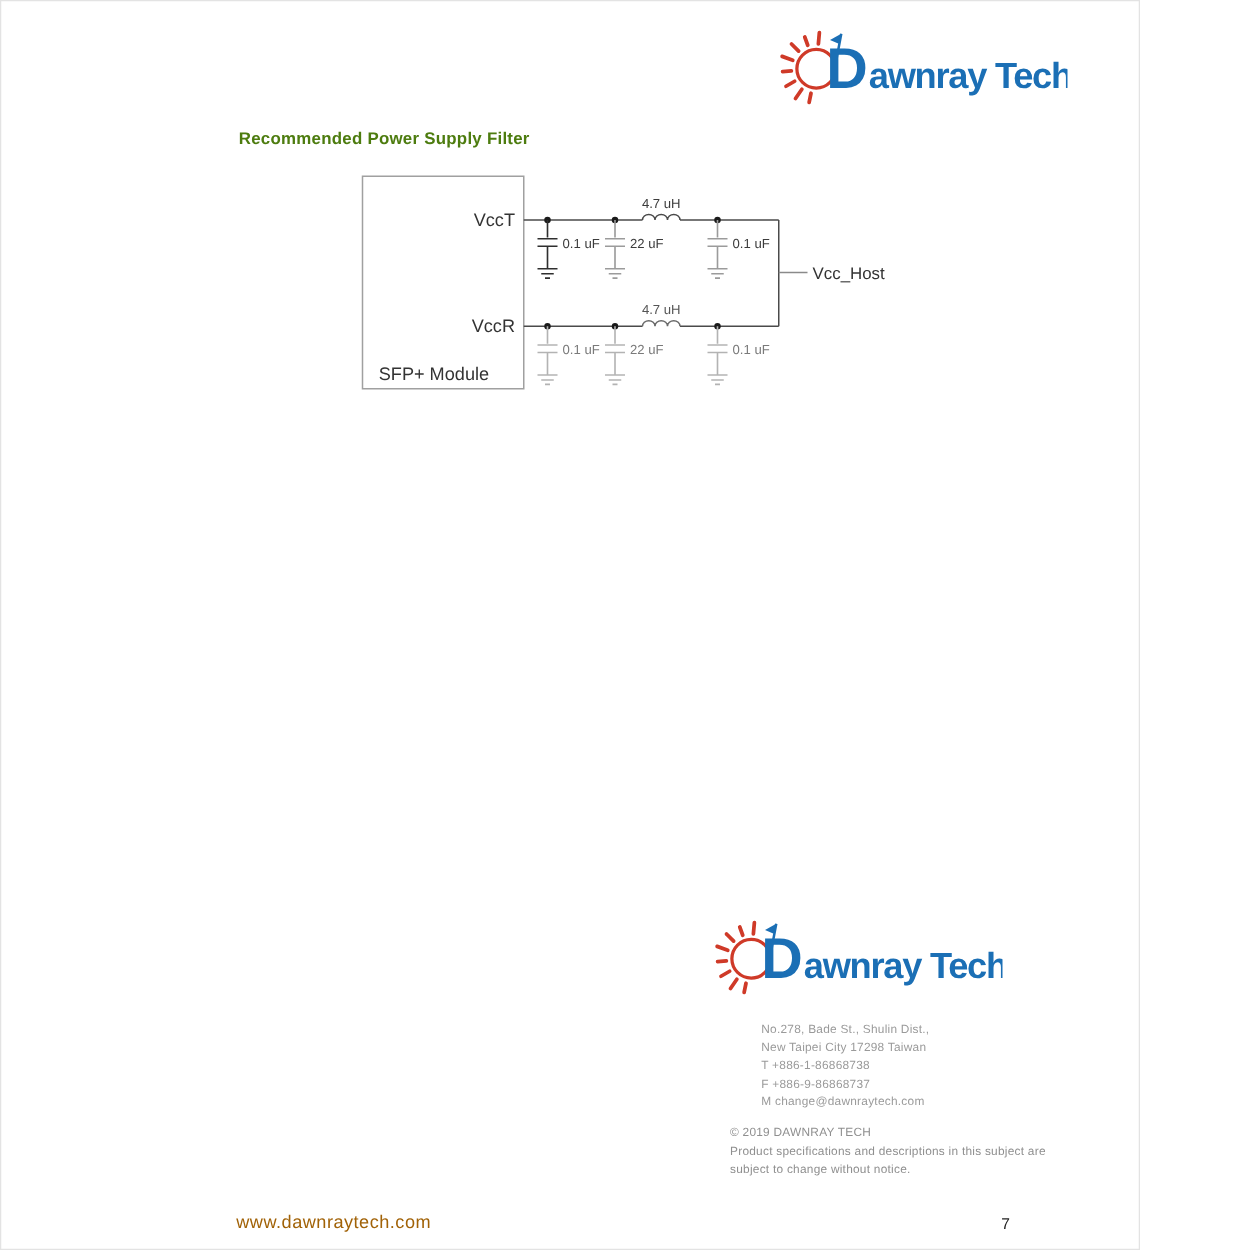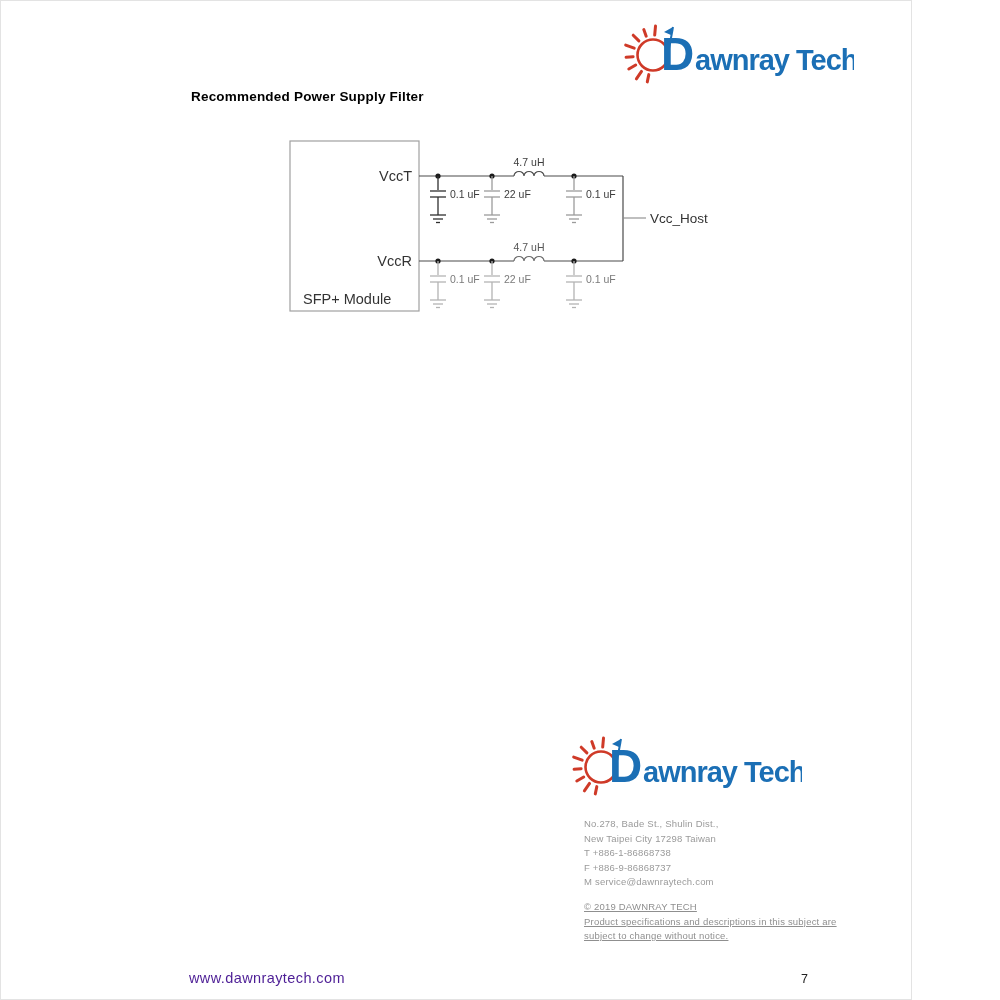--- a/index.html
+++ b/index.html
@@ -9,55 +9,54 @@
     position: relative;
     width: 912px;
     height: 1000px;
     background: #ffffff;
     border: 1px solid #e3e3e3;
     overflow: hidden;
   }
   .doc-title {
     position: absolute;
     left: 190px;
-    top: 88px;
+    top: 102px;
     font-size: 13.5px;
     font-weight: bold;
-    color: #000000;
+    color: #4d7c0f;
     letter-spacing: 0.2px;
   }
   .logo { position: absolute; }
   .logo-top { left: 608px; top: 12px; }
   .logo-bottom { left: 556px; top: 724px; }
   .circuit { position: absolute; left: 280px; top: 135px; }
   .contact-block {
     position: absolute;
-    left: 583px;
+    left: 608px;
     top: 816px;
     font-size: 9.5px;
     color: #9a9a9a;
     line-height: 14.6px;
     letter-spacing: 0.2px;
   }
   .legal-block {
     position: absolute;
     left: 583px;
     top: 899px;
     font-size: 9.5px;
     color: #8f8f8f;
     line-height: 14.6px;
     letter-spacing: 0.2px;
-    text-decoration: underline;
   }
   .footer-site {
     position: absolute;
     left: 188px;
     top: 969px;
     font-size: 14.5px;
-    color: #4c1d95;
+    color: #a16207;
     letter-spacing: 0.4px;
     text-decoration: none;
     cursor: pointer;
   }
   .footer-page {
     position: absolute;
     left: 800px;
     top: 971px;
     font-size: 12.5px;
     color: #222222;
@@ -216,21 +215,21 @@
         <tspan x="86" font-size="29" letter-spacing="-1">awnray Tech</tspan>
       </text>
     </svg>
   </div>
 
   <div class="contact-block">
     <div>No.278, Bade St., Shulin Dist.,</div>
     <div>New Taipei City 17298 Taiwan</div>
     <div>T +886-1-86868738</div>
     <div>F +886-9-86868737</div>
-    <div>M service@dawnraytech.com</div>
+    <div>M change@dawnraytech.com</div>
   </div>
 
   <div class="legal-block">
     <div>© 2019 DAWNRAY TECH</div>
     <div>Product specifications and descriptions in this subject are</div>
     <div>subject to change without notice.</div>
   </div>
 
   <a class="footer-site">www.dawnraytech.com</a>
   <div class="footer-page">7</div>

